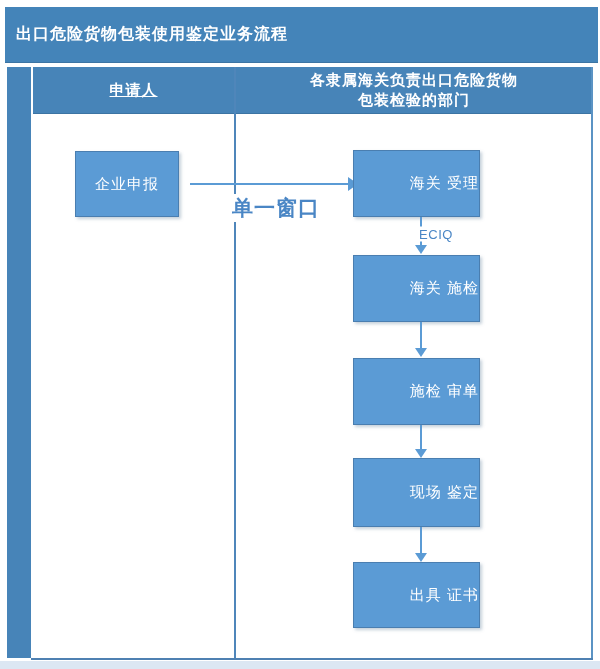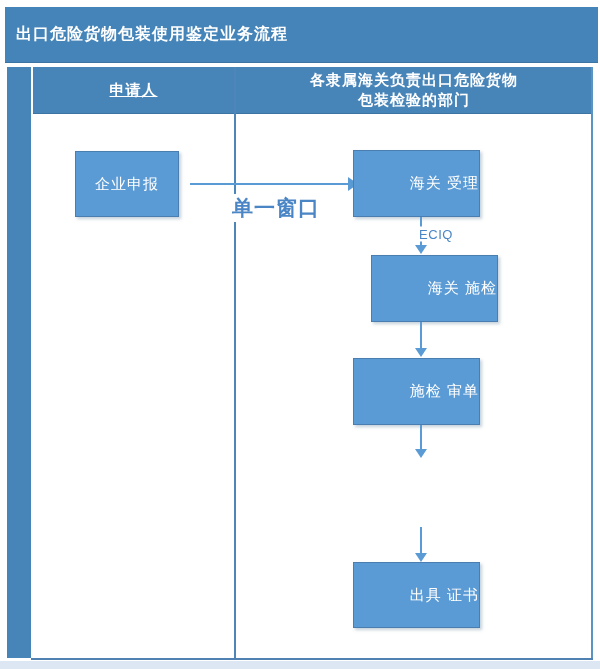--- a/index.html
+++ b/index.html
@@ -98,21 +98,21 @@
     letter-spacing: 1px;
     display: flex;
     align-items: center;
     justify-content: center;
     text-align: center;
     white-space: nowrap;
   }
   .box-applicant { left: 75px;  top: 151px; width: 104px; height: 66px; }
   .box-step      { left: 353px; width: 127px; height: 67px; justify-content: flex-end; }
   .box-step-0 { top: 150px; }
-  .box-step-1 { top: 255px; margin-left: 18px; }
+  .box-step-1 { top: 255px; }
   .box-step-2 { top: 358px; padding-left: 32px; }
   .box-step-3 { top: 458px; height: 69px; }
   .box-step-4 { top: 562px; height: 66px; padding-left: 8px; }
 
   
   .h-line {
     position: absolute;
     left: 190px; top: 183px;
     width: 160px; height: 2px;
     background: #5b9bd5;
@@ -205,20 +205,23 @@
 
   <div class="flow-box box-step box-step-0">
     <span>海关 受理</span>
   </div>
   <div class="flow-box box-step box-step-1">
     <span>海关 施检</span>
   </div>
   <div class="flow-box box-step box-step-2">
     <span>施检 审单</span>
   </div>
+  <div class="flow-box box-step box-step-3">
+    <span>现场 鉴定</span>
+  </div>
   <div class="flow-box box-step box-step-4">
     <span>出具 证书</span>
   </div>
 
   <div class="v-line v-line-0"></div>
   <div class="arrowhead-down ah-0"></div>
   <div class="connector-label label-eciq">ECIQ</div>
 
   <div class="v-line v-line-1"></div>
   <div class="arrowhead-down ah-1"></div>

